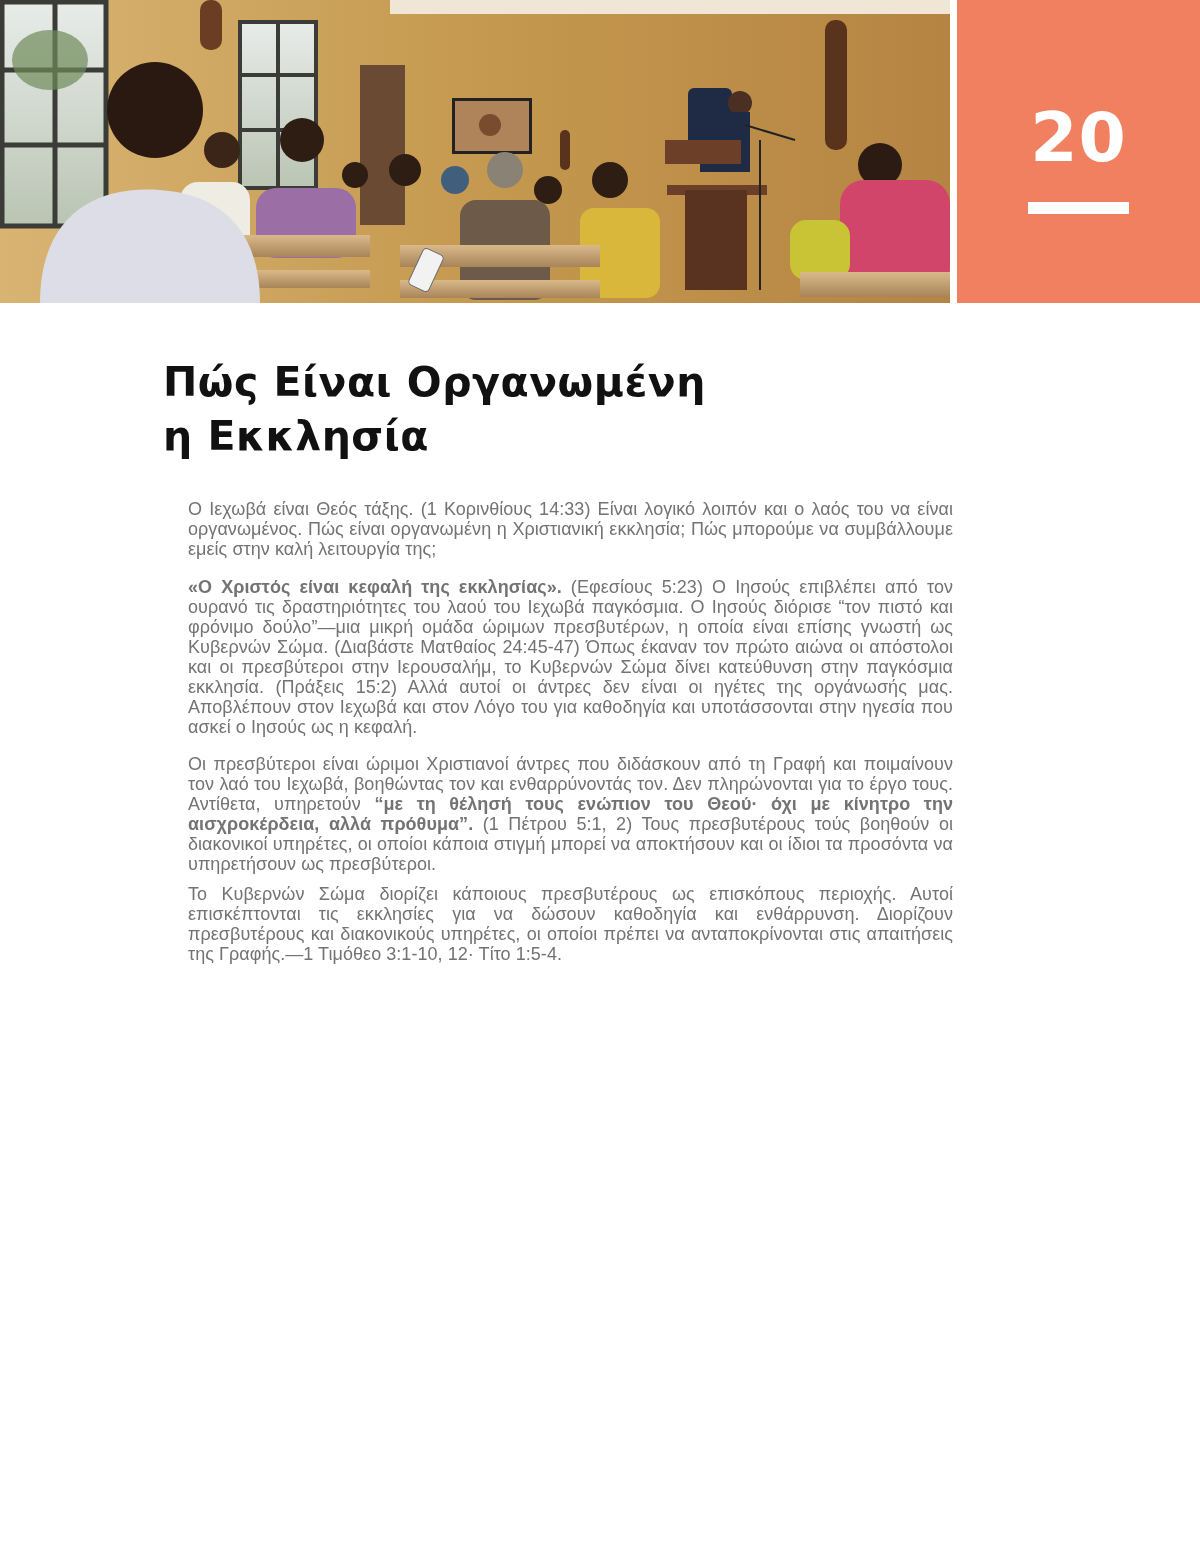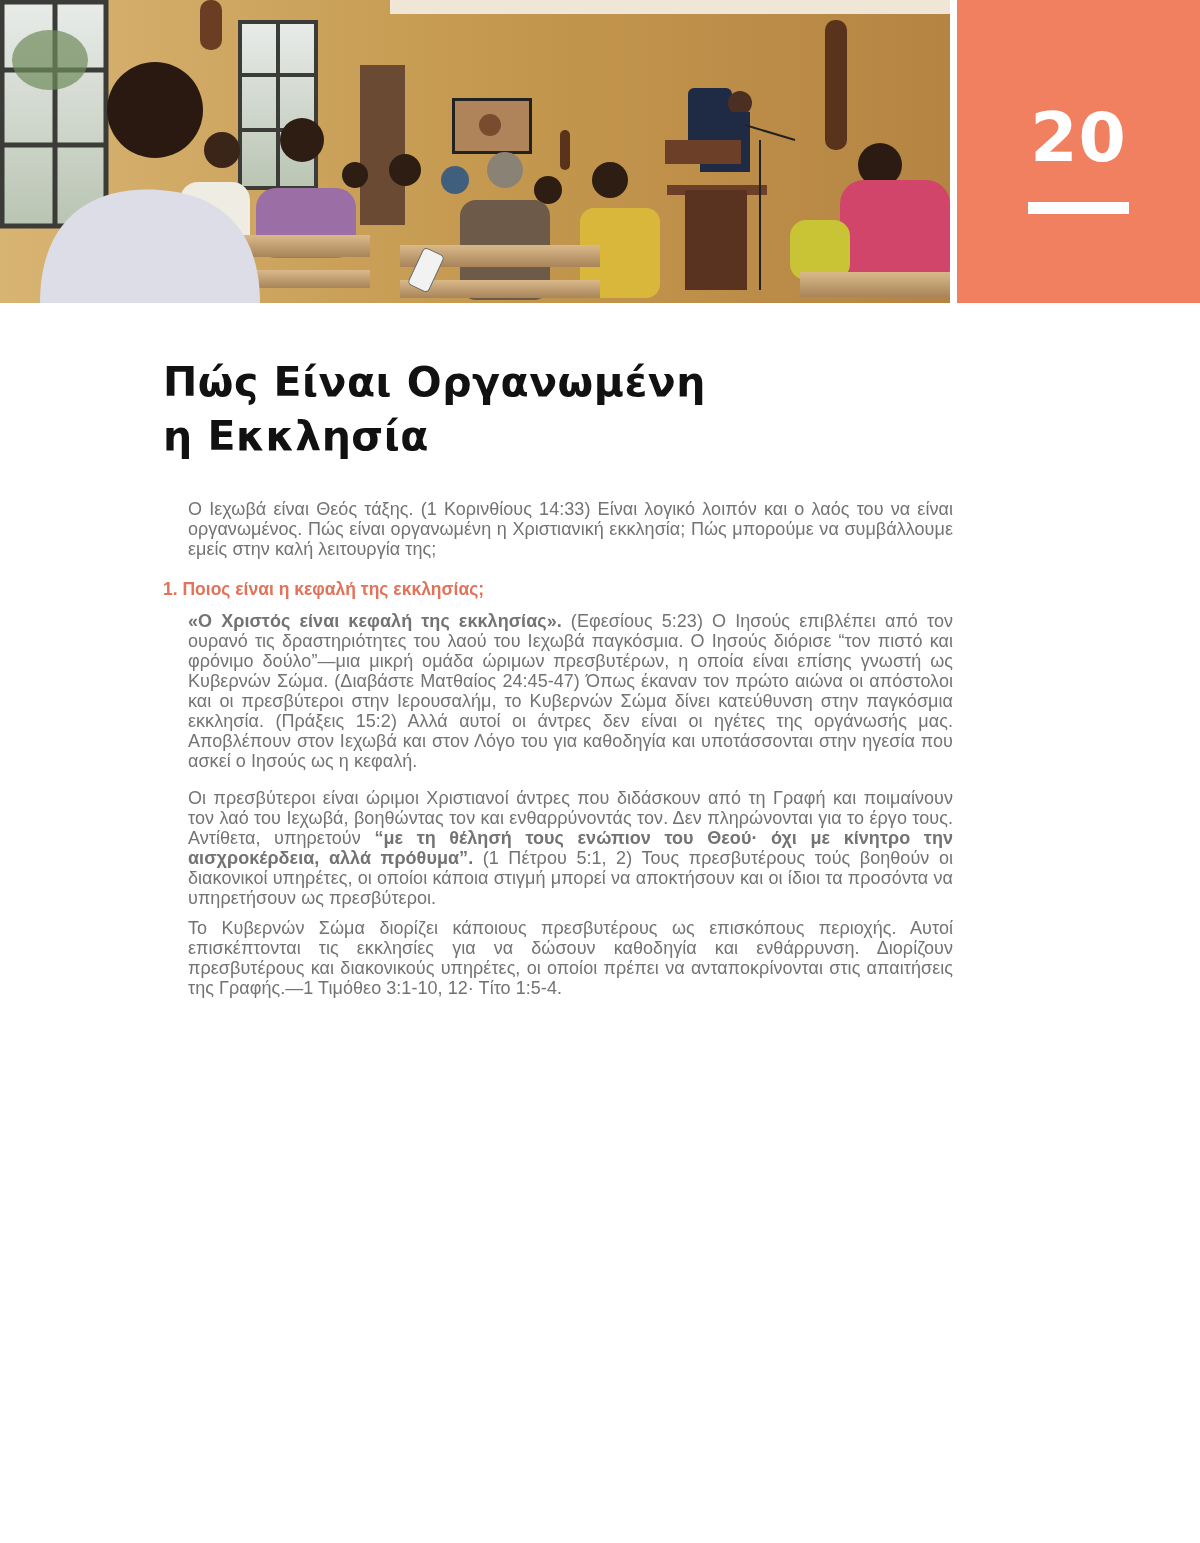--- a/index.html
+++ b/index.html
@@ -193,21 +193,20 @@
 <h1 class="title">
   <span>Πώς Είναι Οργανωμένη</span><br>
   <span>η Εκκλησία</span>
 </h1>
 
 <div class="content">
 
   <p class="para intro">Ο Ιεχωβά είναι Θεός τάξης. (1 Κορινθίους 14:33) Είναι λογικό λοιπόν και ο λαός του να είναι οργανωμένος. Πώς είναι οργανωμένη η Χριστιανική εκκλησία; Πώς μπορούμε να συμβάλλουμε εμείς στην καλή λειτουργία της;</p>
 
   <div class="section">
-    <h2 class="question">1. Ποιος είναι η κεφαλή της εκκλησίας;</h2>
     <p class="para"><b>«Ο Χριστός είναι κεφαλή της εκκλησίας».</b><span> (Εφεσίους 5:23) Ο Ιησούς επιβλέπει από τον ουρανό τις δραστηριότητες του λαού του Ιεχωβά παγκόσμια. Ο Ιησούς διόρισε “τον πιστό και φρόνιμο δούλο”—μια μικρή ομάδα ώριμων πρεσβυτέρων, η οποία είναι επίσης γνωστή ως Κυβερνών Σώμα. (Διαβάστε Ματθαίος 24:45-47) Όπως έκαναν τον πρώτο αιώνα οι απόστολοι και οι πρεσβύτεροι στην Ιερουσαλήμ, το Κυβερνών Σώμα δίνει κατεύθυνση στην παγκόσμια εκκλησία. (Πράξεις 15:2) Αλλά αυτοί οι άντρες δεν είναι οι ηγέτες της οργάνωσής μας. Αποβλέπουν στον Ιεχωβά και στον Λόγο του για καθοδηγία και υποτάσσονται στην ηγεσία που ασκεί ο Ιησούς ως η κεφαλή.</span></p>
   </div>
 
   <div class="section">
     <p class="para"><span>Οι πρεσβύτεροι είναι ώριμοι Χριστιανοί άντρες που διδάσκουν από τη Γραφή και ποιμαίνουν τον λαό του Ιεχωβά, βοηθώντας τον και ενθαρρύνοντάς τον. Δεν πληρώνονται για το έργο τους. Αντίθετα, υπηρετούν </span><b>“με τη θέλησή τους ενώπιον του Θεού· όχι με κίνητρο την αισχροκέρδεια, αλλά πρόθυμα”.</b><span> (1 Πέτρου 5:1, 2) Τους πρεσβυτέρους τούς βοηθούν οι διακονικοί υπηρέτες, οι οποίοι κάποια στιγμή μπορεί να αποκτήσουν και οι ίδιοι τα προσόντα να υπηρετήσουν ως πρεσβύτεροι.</span></p>
     <p class="para">Το Κυβερνών Σώμα διορίζει κάποιους πρεσβυτέρους ως επισκόπους περιοχής. Αυτοί επισκέπτονται τις εκκλησίες για να δώσουν καθοδηγία και ενθάρρυνση. Διορίζουν πρεσβυτέρους και διακονικούς υπηρέτες, οι οποίοι πρέπει να ανταποκρίνονται στις απαιτήσεις της Γραφής.—1 Τιμόθεο 3:1-10, 12· Τίτο 1:5-4.</p>
   </div>
 
   <div class="section">
   </div>

